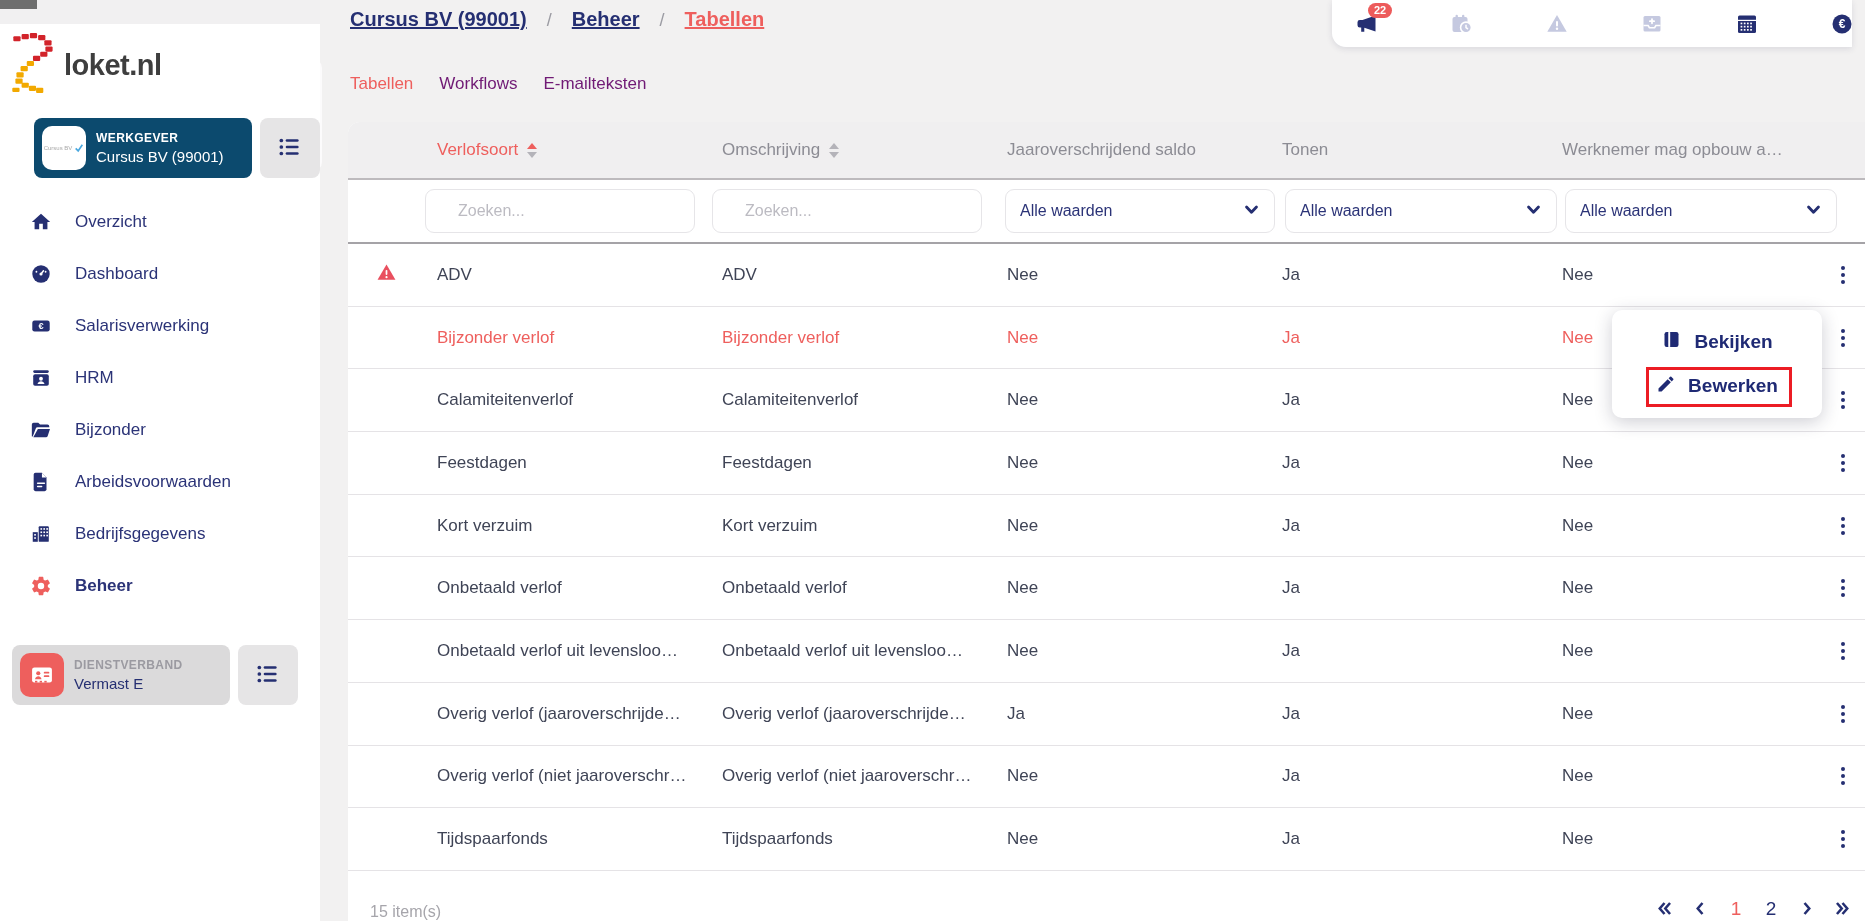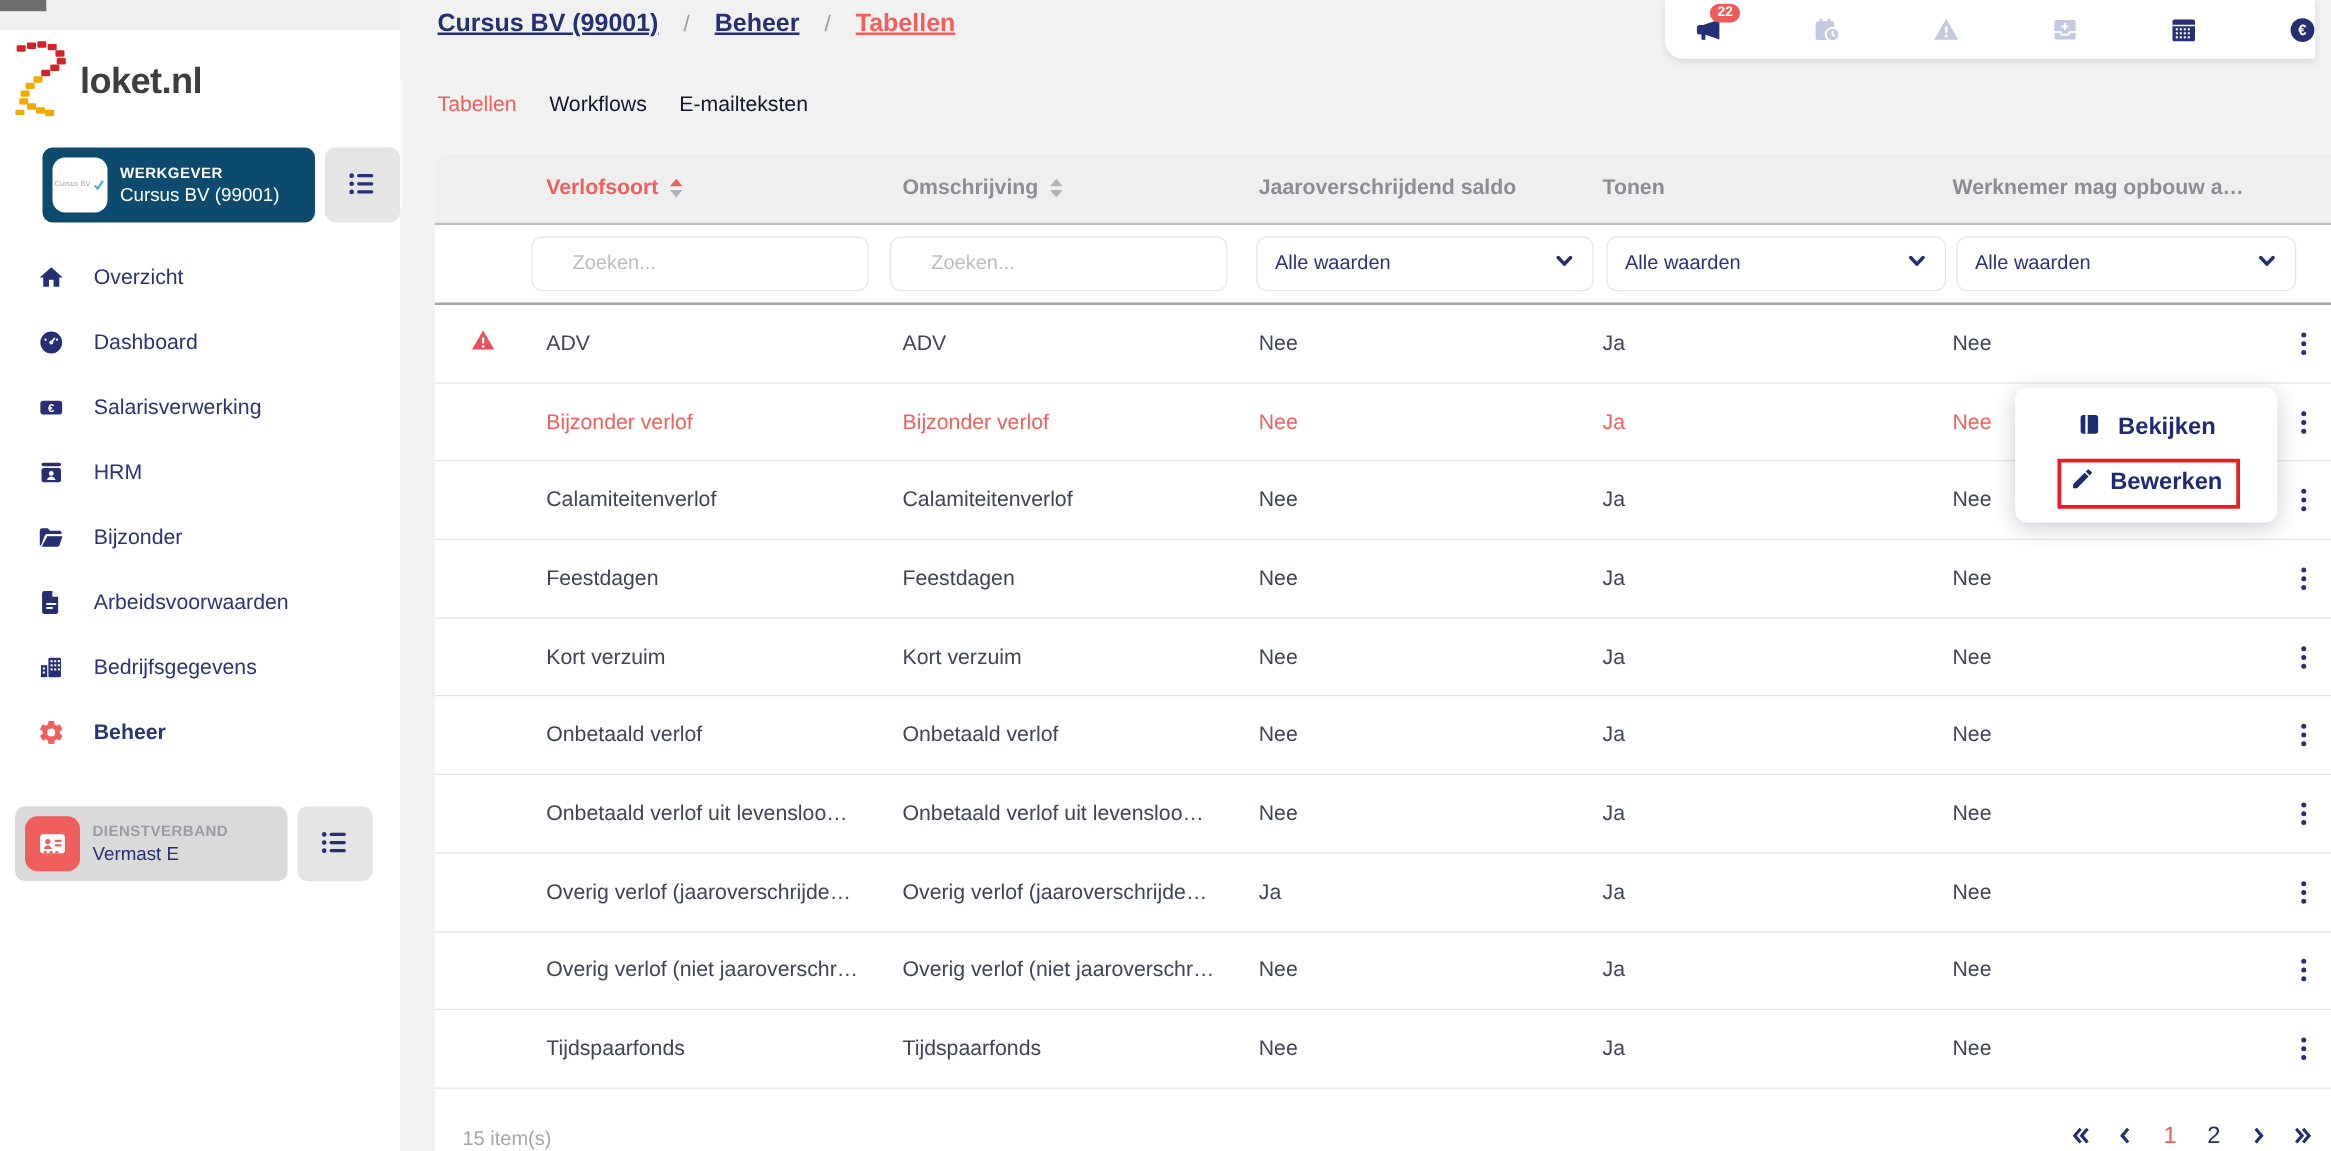--- a/index.html
+++ b/index.html
@@ -44,39 +44,39 @@
   .nav-label { font-size:17px; color:#2B3377; }
   .nav-item.active .nav-label { font-weight:bold; }
 
   
   .breadcrumb { position:absolute; left:350px; top:8px; display:flex; align-items:baseline; gap:20px; z-index:1; }
   .crumb { font-size:20px; font-weight:bold; color:#252F72; text-decoration:underline; cursor:pointer; }
   .crumb.coral { color:#EE5F5D; }
   .crumb-sep { font-size:18px; color:#9C9CA3; }
 
   .tabs { position:absolute; left:350px; top:74px; display:flex; gap:26px; z-index:1; }
-  .tab { font-size:17px; color:#0f172a; cursor:pointer; }
+  .tab { font-size:17px; color:#701a75; cursor:pointer; }
   .tab.active { color:#EE5F5D; }
 
   .topbar { position:absolute; left:1332px; top:0; width:520px; height:47px; background:#FFFFFF;
             border-radius:0 0 0 14px; box-shadow:0 2px 6px rgba(40,40,80,.12);
             display:flex; align-items:center; gap:71px; padding-left:23px; z-index:5; }
   .tb-icon { position:relative; width:24px; height:24px; cursor:pointer; flex-shrink:0; }
   .tb-icon svg { display:block; }
   .badge { position:absolute; top:-9px; left:13px; background:#ED5B5B; color:#FFFFFF; font-size:11px; font-weight:bold;
            padding:2px 6px; border-radius:9px; line-height:1; }
 
   .scroll-pill { position:absolute; left:292px; top:58px; width:30px; height:114px; background:#FCFBFC; border-radius:10px; }
 
   
   .card { position:absolute; left:348px; top:122px; width:1517px; height:799px; background:#FFFFFF;
           border-radius:12px 0 0 0; display:flex; flex-direction:column; }
   .grid { display:grid; grid-template-columns:77px 285px 285px 275px 280px 270px 1fr; align-items:center; }
   .thead { height:58px; background:#F0EFF0; border-bottom:2px solid #BDBABD; border-radius:12px 0 0 0; }
-  .th { font-size:17px; font-weight:bold; color:#8C8C94; padding-left:12px; display:flex; align-items:center; gap:9px; cursor:pointer; }
+  .th { font-size:17px; font-weight:normal; color:#8C8C94; padding-left:12px; display:flex; align-items:center; gap:9px; cursor:pointer; }
   .th.sorted { color:#EE5F5D; }
   .sort { display:flex; flex-direction:column; gap:3px; }
   .arr { width:0; height:0; border-left:5px solid transparent; border-right:5px solid transparent; }
   .arr.up { border-bottom:6px solid #B4B3B9; }
   .arr.down { border-top:6px solid #B4B3B9; }
   .th.sorted .arr.up { border-bottom-color:#EE5F5D; }
 
   .tfilter { height:64px; border-bottom:2px solid #A5A3A7; }
   .finput { height:44px; width:270px; border:1px solid #E6E5E8; border-radius:9px; background:#FFFFFF;
             padding:0 32px; font-size:16px; color:#3F4456; outline:none; font-family:inherit; }

